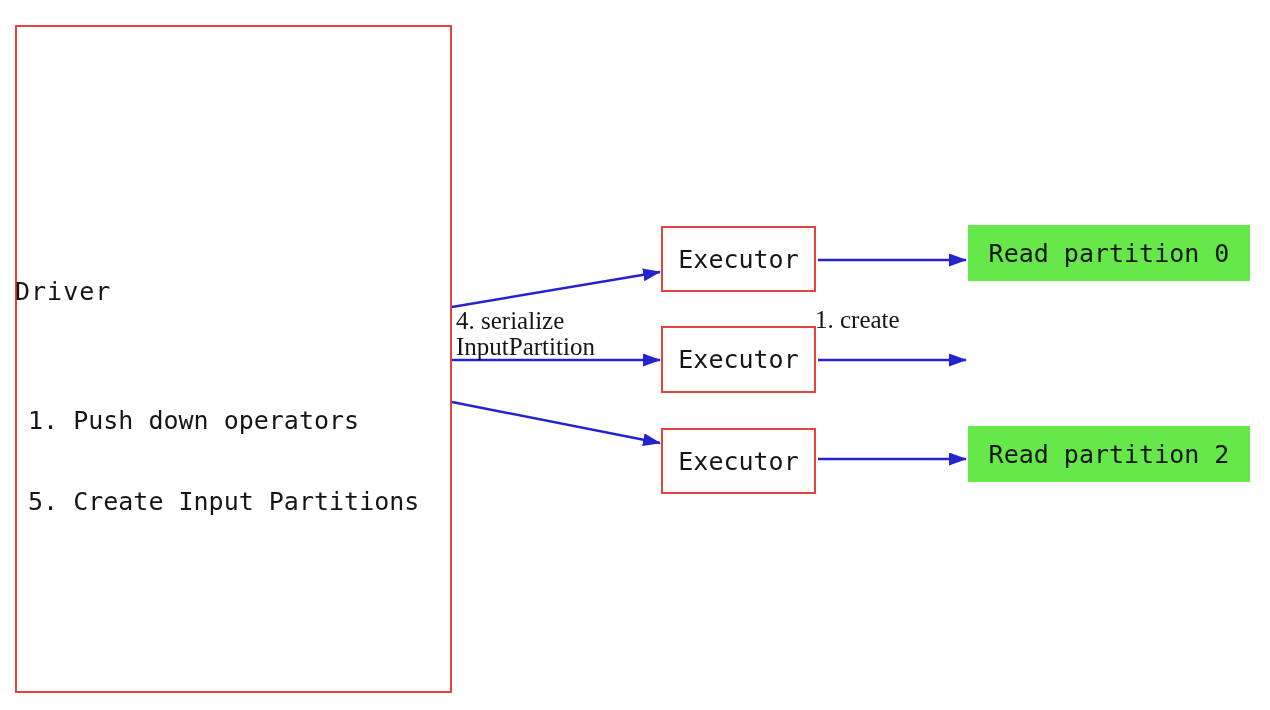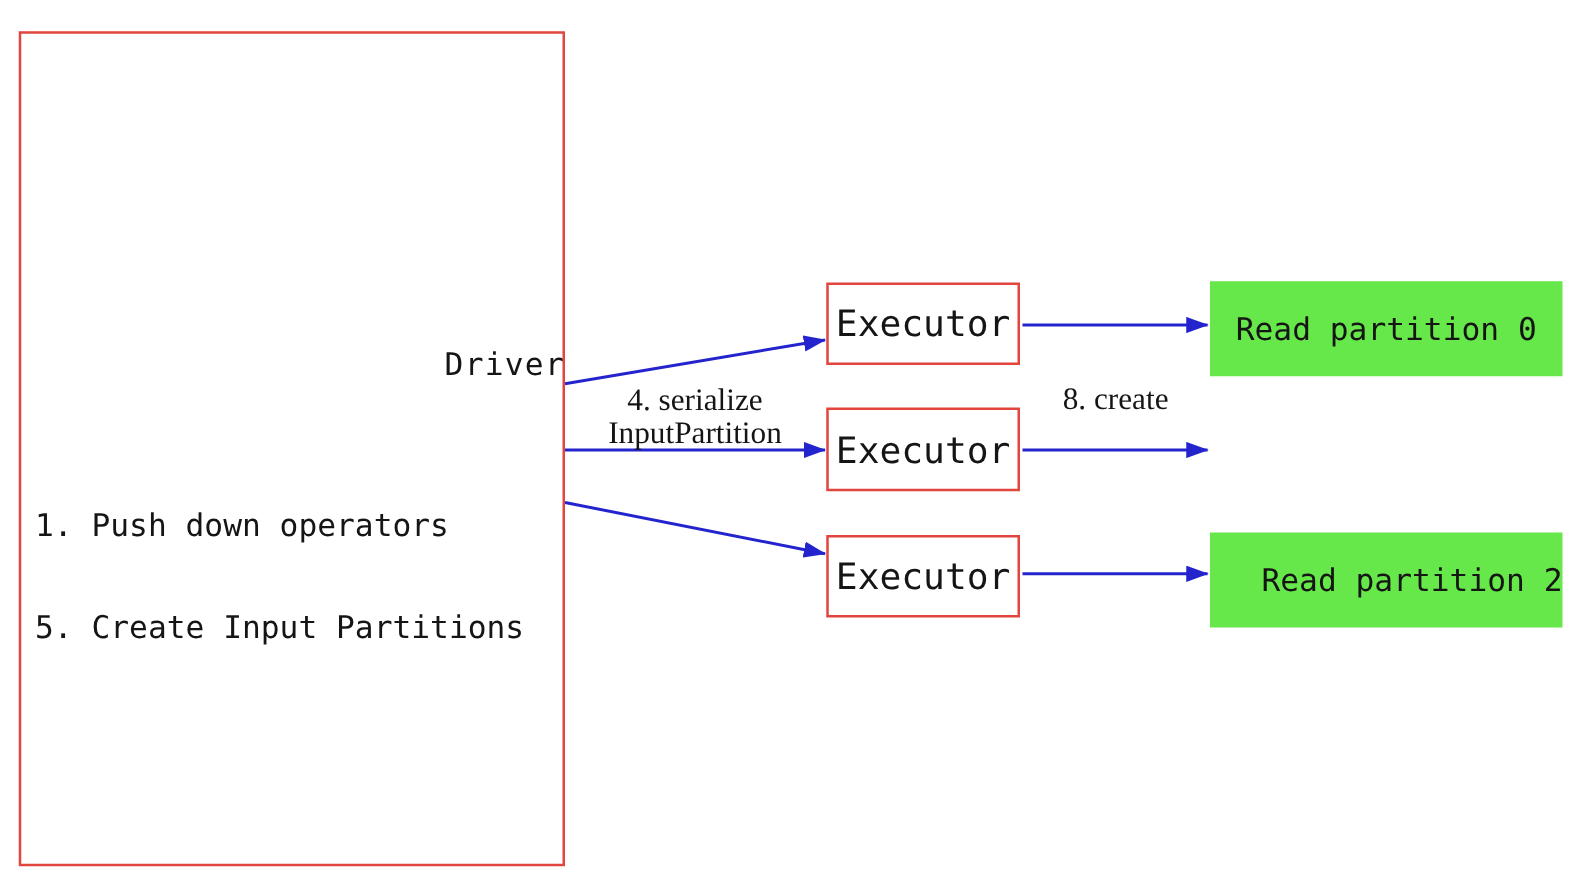--- a/index.html
+++ b/index.html
@@ -40,68 +40,67 @@
     left: 15px;
     top: 25px;
     width: 437px;
     height: 668px;
   }
   .driver-title {
     position: absolute;
     left: 15px;
     top: 279px;
     width: 437px;
-    text-align: right;
+    text-align: left;
     font-size: 25px;
     line-height: 26px;
     color: var(--text, #151515);
     letter-spacing: 1px;
   }
   .driver-steps {
     position: absolute;
     left: 28px;
     top: 353px;
     font-size: 25px;
     line-height: 27px;
     color: var(--text, #151515);
     white-space: pre;
   }
   .executor-box {
     left: 661px;
     width: 155px;
     display: flex;
     align-items: center;
     justify-content: center;
-    font-size: 29px;
+    font-size: 25px;
     color: var(--text, #151515);
   }
   .executor-0 { top: 226px; height: 66px; }
   .executor-1 { top: 326px; height: 67px; }
   .executor-2 { top: 428px; height: 66px; }
   .partition-box {
     position: absolute;
     left: 968px;
     width: 282px;
-    height: 76px;
+    height: 56px;
     background: var(--partition-fill, #67e84a);
     display: flex;
     align-items: center;
     justify-content: center;
     font-size: 25px;
     color: var(--text, #151515);
   }
   .partition-0 { top: 225px; }
   .partition-1 { top: 325px; }
-  .partition-2 { top: 426px; justify-content: flex-end; }
+  .partition-2 { top: 426px; }
   .edge-label {
     position: absolute;
     font-family: "Liberation Serif", "DejaVu Serif", serif;
     font-size: 25px;
     line-height: 26px;
-    text-align: center;
     color: var(--text, #151515);
   }
   .label-serialize {
     left: 456px;
     top: 308px;
     width: 200px;
   }
   .label-reader {
     left: 815px;
     top: 307px;
@@ -152,16 +151,16 @@
   <div class="partition-box partition-2">
     <span>Read partition 2</span>
   </div>
 
   <div class="edge-label label-serialize">
     <div>4. serialize</div>
     <div>InputPartition</div>
   </div>
 
   <div class="edge-label label-reader">
-    <div>8. create</div>
+    <div>1. create</div>
   </div>
 
 </div>
 
 </body></html>

